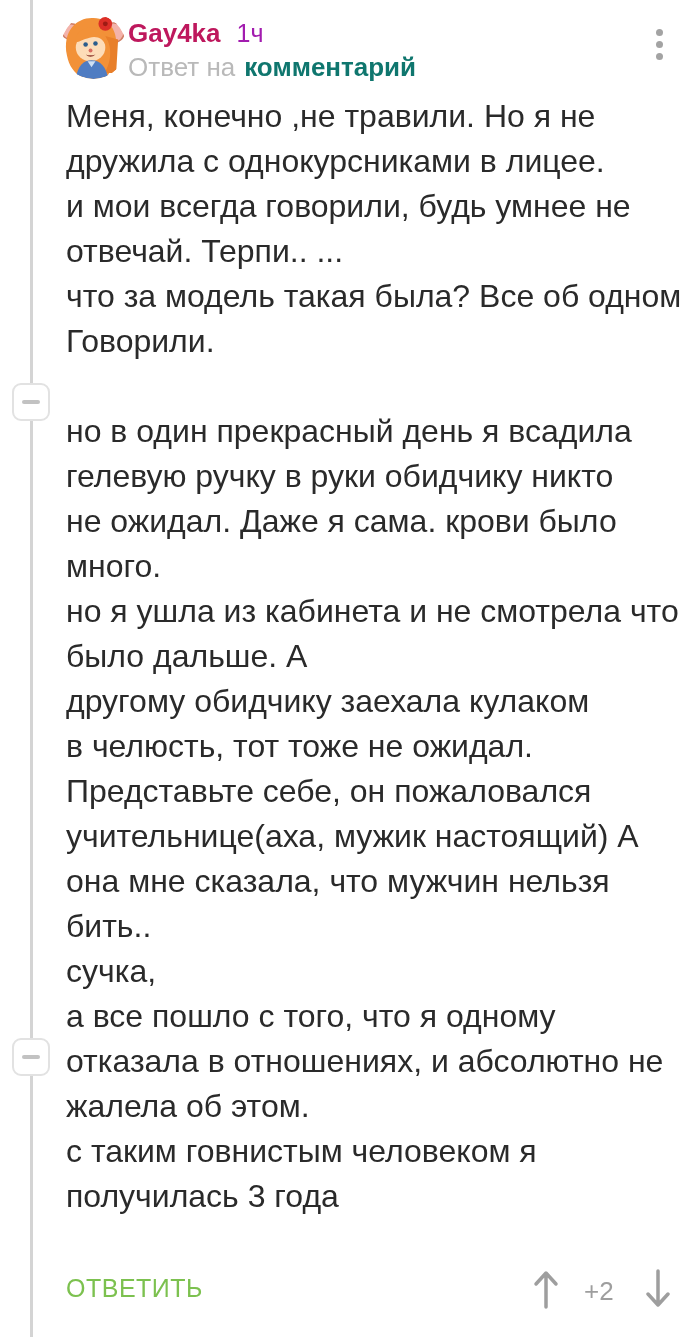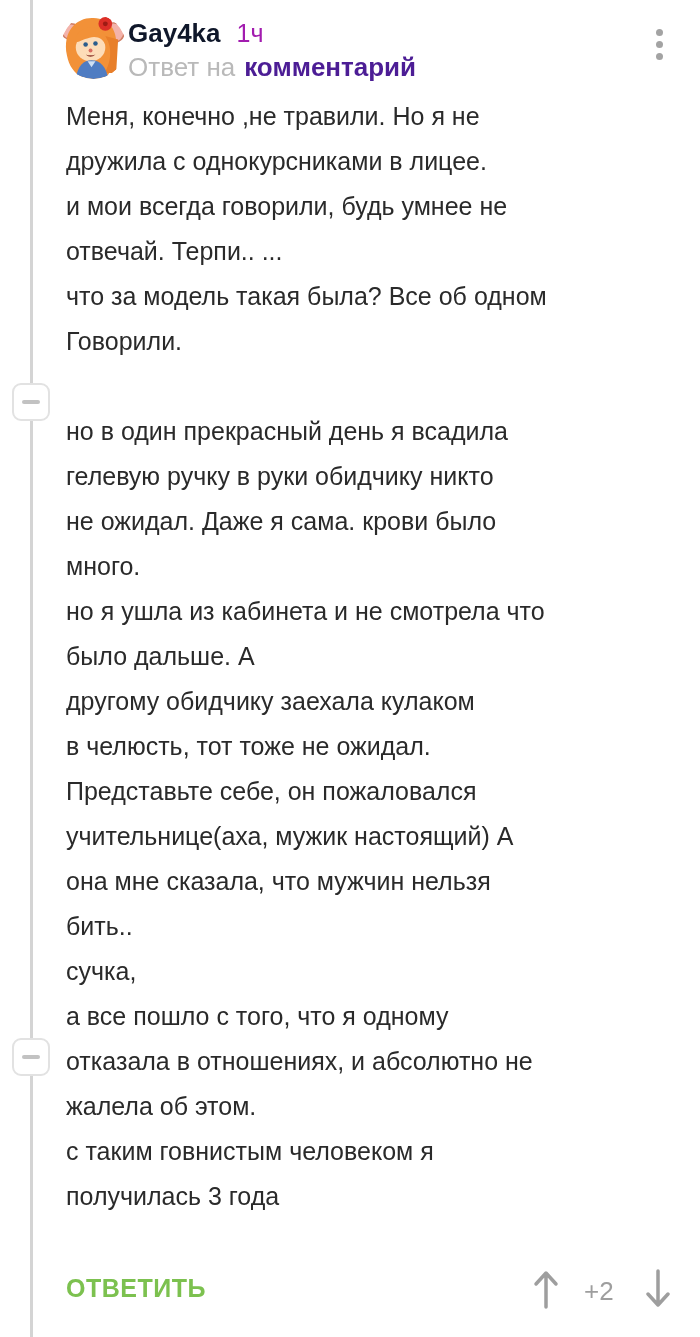--- a/index.html
+++ b/index.html
@@ -31,49 +31,49 @@
   .btn-2 { top:1038px; }
   
   .avatar {
     position:absolute; left:61px; top:14px;
     width:65px; height:65px; border-radius:50%; overflow:hidden;
   }
   .name-row {
     position:absolute; left:128px; top:18px;
     display:flex; align-items:baseline; gap:16px;
   }
-  .username { font-size:26px; font-weight:bold; color:#0f172a; }
+  .username { font-size:26px; font-weight:bold; color:#be185d; }
   .time { font-size:25px; color:#a21caf; }
   .reply-row {
     position:absolute; left:128px; top:52px;
     font-size:26px; color:#b9b9b9;
     display:flex; gap:9px; align-items:flex-end;
   }
-  .reply-target { color:#4c1d95; font-weight:bold; cursor:pointer; }
+  .reply-target { color:#0f766e; font-weight:bold; cursor:pointer; }
   .kebab {
     position:absolute; left:646px; top:21px;
     width:26px; height:46px;
     display:flex; flex-direction:column; align-items:center; justify-content:center;
     gap:5px; cursor:pointer; background:none; border:none;
   }
   .kebab i {
     display:block; width:7px; height:7px; border-radius:50%;
     background:#a3a3a3;
   }
   
   .body-text {
     position:absolute; left:66px; top:94px;
     width:628px;
-    font-size:25px; line-height:45px; color:#2a2a2a;
+    font-size:32px; line-height:45px; color:#2a2a2a;
     white-space:pre-line;
   }
   
   .reply-btn {
     position:absolute; left:66px; top:1274px;
-    font-size:25px; font-weight:bold; letter-spacing:0.5px;
+    font-size:25px; font-weight:normal; letter-spacing:0.5px;
     color:#7cc14f; background:none; border:none; cursor:pointer;
     font-family:inherit;
   }
   .vote {
     position:absolute; top:1268px; width:30px; height:42px;
     background:none; border:none; cursor:pointer; padding:0;
   }
   .vote-up { left:531px; }
   .vote-down { left:643px; }
   .score {

